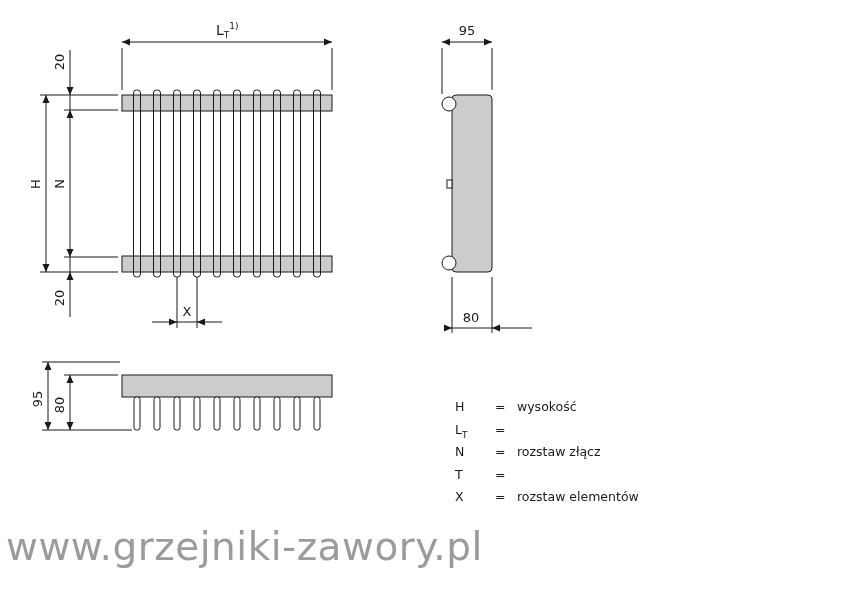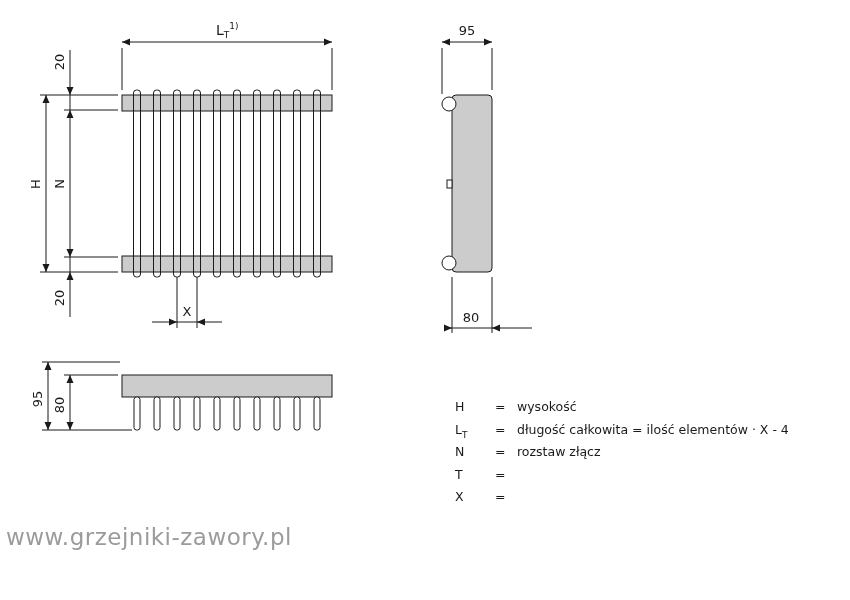--- a/index.html
+++ b/index.html
@@ -14,21 +14,21 @@
   .tube-solid{fill:#ffffff;stroke:#1a1a1a;stroke-width:1}
   .dim{stroke:#1a1a1a;stroke-width:1;fill:none}
   .arrow{fill:#1a1a1a;stroke:none}
   .dim-label{font-size:13px}
   .legend{position:absolute;left:455px;top:398px;font-size:12.5px;line-height:17px}
   .legend-row{display:flex}
   .legend-sym{width:40px}
   .legend-eq{width:22px}
   .legend sub{font-size:9px}
   .watermark{
-    position:absolute;left:6px;top:524px;font-size:23px;letter-spacing:0.5px;
+    position:absolute;left:6px;top:524px;font-size:39px;letter-spacing:0.5px;
     color:#9b9b9b;white-space:nowrap;
   }
 </style>
 </head>
 <body>
 
 <svg width="850" height="600" viewBox="0 0 850 600">
 
   <g>
 
@@ -131,30 +131,30 @@
 
 <div class="legend">
   <div class="legend-row">
     <span class="legend-sym"><span>H</span><sub></sub></span>
     <span class="legend-eq">=</span>
     <span class="legend-desc">wysokość</span>
   </div>
   <div class="legend-row">
     <span class="legend-sym"><span>L</span><sub>T</sub></span>
     <span class="legend-eq">=</span>
-    <span class="legend-desc">długość całkowita  =  ilość elementów · X - 4</span>
   </div>
   <div class="legend-row">
     <span class="legend-sym"><span>N</span><sub></sub></span>
     <span class="legend-eq">=</span>
     <span class="legend-desc">rozstaw złącz</span>
   </div>
   <div class="legend-row">
     <span class="legend-sym"><span>T</span><sub></sub></span>
     <span class="legend-eq">=</span>
   </div>
   <div class="legend-row">
     <span class="legend-sym"><span>X</span><sub></sub></span>
     <span class="legend-eq">=</span>
+    <span class="legend-desc">rozstaw elementów</span>
   </div>
 </div>
 
 <div class="watermark">www.grzejniki-zawory.pl</div>
 
 </body></html>

